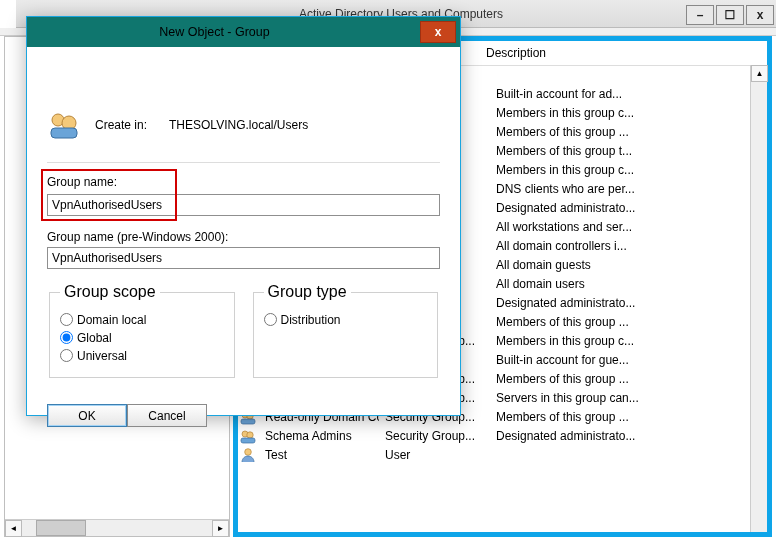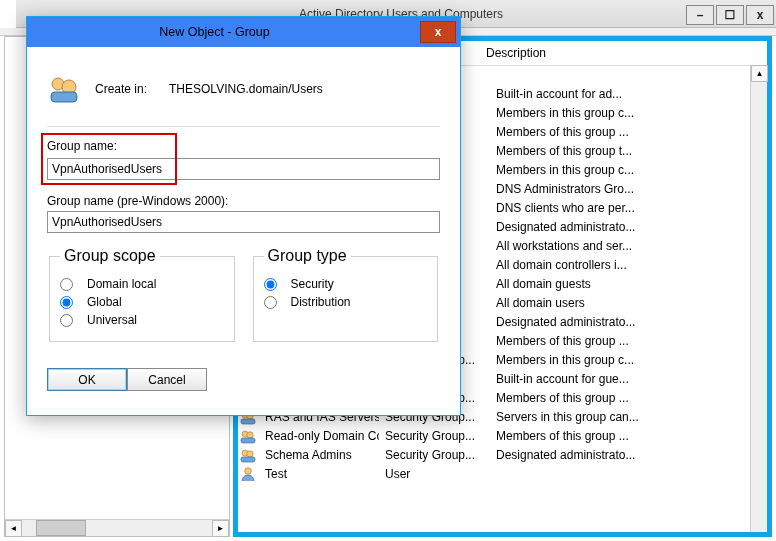--- a/index.html
+++ b/index.html
@@ -115,21 +115,21 @@
     position: absolute;
     left: 26px; top: 16px;
     width: 435px; height: 400px;
     border: 1px solid #1aa5df;
     background: #fff;
     box-shadow: 0 4px 18px rgba(0,0,0,0.3);
     z-index: 10;
   }
   .dlg-titlebar {
     height: 30px;
-    background: #3b82f6;
+    background: #0f766e;
     display: flex; align-items: center;
     padding-left: 2px;
   }
   .dlg-title {
     flex: 1;
     text-align: center;
     color: #000;
     font-size: 12.5px;
     padding-right: 20px;
   }
@@ -137,20 +137,21 @@
     width: 36px; height: 22px;
     background: #c7441a;
     color: #fff;
     display:flex;align-items:center;justify-content:center;
     margin-right: 4px;
     border:1px solid #a03010;
     font-weight:bold;
   }
   .dlg-body {
     padding: 25px 20px 10px 20px;
+    margin-top: 36px;
   }
   .create-row {
     display:flex; align-items:center; gap: 14px;
     margin-bottom: 20px;
   }
   .create-row .grp-icon { width:34px;height:34px; }
   .create-row .lbl { color:#000; }
   .create-row .path { color:#000; margin-left: 8px;}
   .sep { border-top:1px solid #ddd; margin:4px 0 12px 0;}
   .field-label { margin-bottom:3px; }
@@ -170,21 +171,21 @@
   .gname-wrap { margin-bottom: 12px; }
   .pre2000 { margin-bottom: 14px;}
   .fs-row { display:flex; gap: 14px;}
   fieldset {
     border: 1px solid #d0d0d0;
     padding: 8px 10px 10px 10px;
   }
   fieldset.scope { flex: 1; }
   fieldset.type { flex: 1; }
   legend { padding: 0 4px; font-size:16px;}
-  .radio-row { display:flex; align-items:flex-end; margin: 4px 0; gap:14px;}
+  .radio-row { display:flex; align-items:flex-start; margin: 4px 0; gap:4px;}
   .radio-row input { margin:0;}
   .dlg-buttons {
     display:flex; gap:0;
     margin-top: 26px;
   }
   .btn {
     width: 80px; height:23px;
     border:1px solid #8a8a8a;
     background: linear-gradient(#fefefe,#e6e6e6);
     font-family:inherit; font-size:12px;
@@ -283,32 +284,20 @@
         <span class="icon">
           <svg viewBox="0 0 16 16">
             <circle cx="5" cy="6" r="3" fill="#f4c97a" stroke="#b8863b" stroke-width="0.7"></circle>
             <circle cx="10" cy="7" r="3.2" fill="#f4c97a" stroke="#b8863b" stroke-width="0.7"></circle>
             <rect x="1" y="10" width="14" height="5" rx="2" fill="#6aa4d8" stroke="#3a6fa0" stroke-width="0.7"></rect>
           </svg>
         </span>
         <span class="c-name"></span>
         <span class="c-type">up...</span>
         <span class="c-desc">Members in this group c...</span>
-      </div>
-      <div class="row">
-        <span class="icon">
-          <svg viewBox="0 0 16 16">
-            <circle cx="5" cy="6" r="3" fill="#f4c97a" stroke="#b8863b" stroke-width="0.7"></circle>
-            <circle cx="10" cy="7" r="3.2" fill="#f4c97a" stroke="#b8863b" stroke-width="0.7"></circle>
-            <rect x="1" y="10" width="14" height="5" rx="2" fill="#6aa4d8" stroke="#3a6fa0" stroke-width="0.7"></rect>
-          </svg>
-        </span>
-        <span class="c-name"></span>
-        <span class="c-type">up...</span>
-        <span class="c-desc">DNS Administrators Gro...</span>
       </div>
       <div class="row">
         <span class="icon">
           <svg viewBox="0 0 16 16">
             <circle cx="5" cy="6" r="3" fill="#f4c97a" stroke="#b8863b" stroke-width="0.7"></circle>
             <circle cx="10" cy="7" r="3.2" fill="#f4c97a" stroke="#b8863b" stroke-width="0.7"></circle>
             <rect x="1" y="10" width="14" height="5" rx="2" fill="#6aa4d8" stroke="#3a6fa0" stroke-width="0.7"></rect>
           </svg>
         </span>
         <span class="c-name"></span>
@@ -495,21 +484,21 @@
   <div class="dlg-body">
     <div class="create-row">
       <span class="grp-icon">
         <svg viewBox="0 0 34 34">
             <circle cx="11" cy="12" r="6" fill="#f4c97a" stroke="#b8863b"></circle>
             <circle cx="22" cy="15" r="7" fill="#f4c97a" stroke="#b8863b"></circle>
             <rect x="4" y="20" width="26" height="10" rx="4" fill="#6aa4d8" stroke="#3a6fa0"></rect>
           </svg>
       </span>
       <span class="lbl">Create in:</span>
-      <span class="path">THESOLVING.domain/Users</span>
+      <span class="path">THESOLVING.local/Users</span>
     </div>
     <div class="sep"></div>
 
     <div class="gname-wrap"><div class="highlight-box"></div><div class="field-label">Group name:</div><input class="textbox" value="VpnAuthorisedUsers" style=""></div>
 
     <style>
       .gname-wrap{position:relative;margin-bottom:14px;}
       .highlight-box{position:absolute;left:-6px;top:-6px;height:52px;width:136px;border:2px solid #d10000;pointer-events:none;padding:0;}
       .gname-wrap .field-label{padding-top:0;}
       .gname-wrap input{margin-top:2px;position:static;z-index:auto;}
@@ -532,24 +521,20 @@
             <span>Global</span>
           </div>
         <div class="radio-row">
             <input type="radio" name="scope" style="">
             <span>Universal</span>
           </div>
       </fieldset>
       <fieldset class="type">
         <legend>Group type</legend>
         <div class="radio-row">
-            <input type="radio" name="gtype" checked="" style="">
-            <span>Security</span>
-          </div>
-        <div class="radio-row">
             <input type="radio" name="gtype" style="">
             <span>Distribution</span>
           </div>
       </fieldset>
     </div>
 
     <div class="dlg-buttons">
       <button class="btn default">OK</button>
       <button class="btn">Cancel</button>
     </div>

